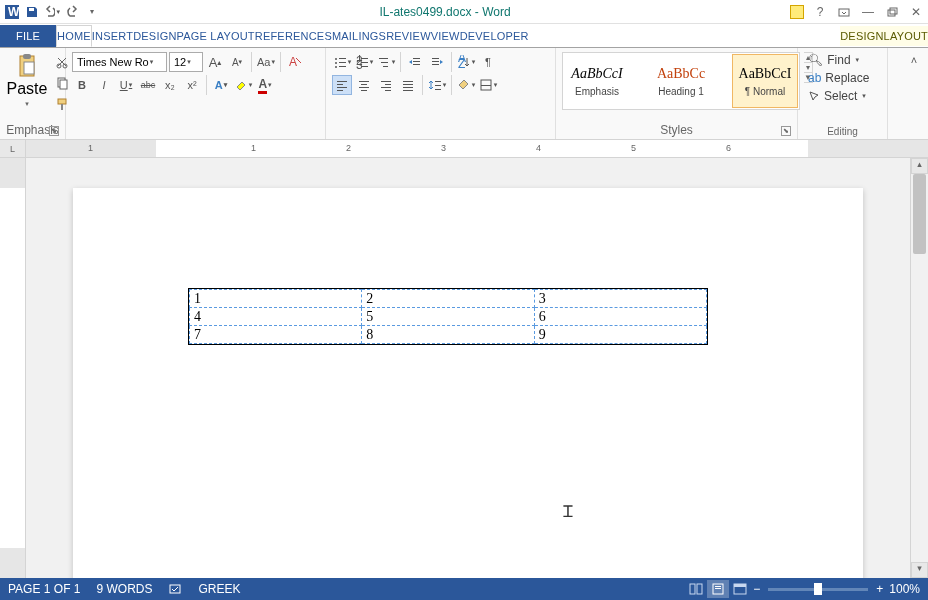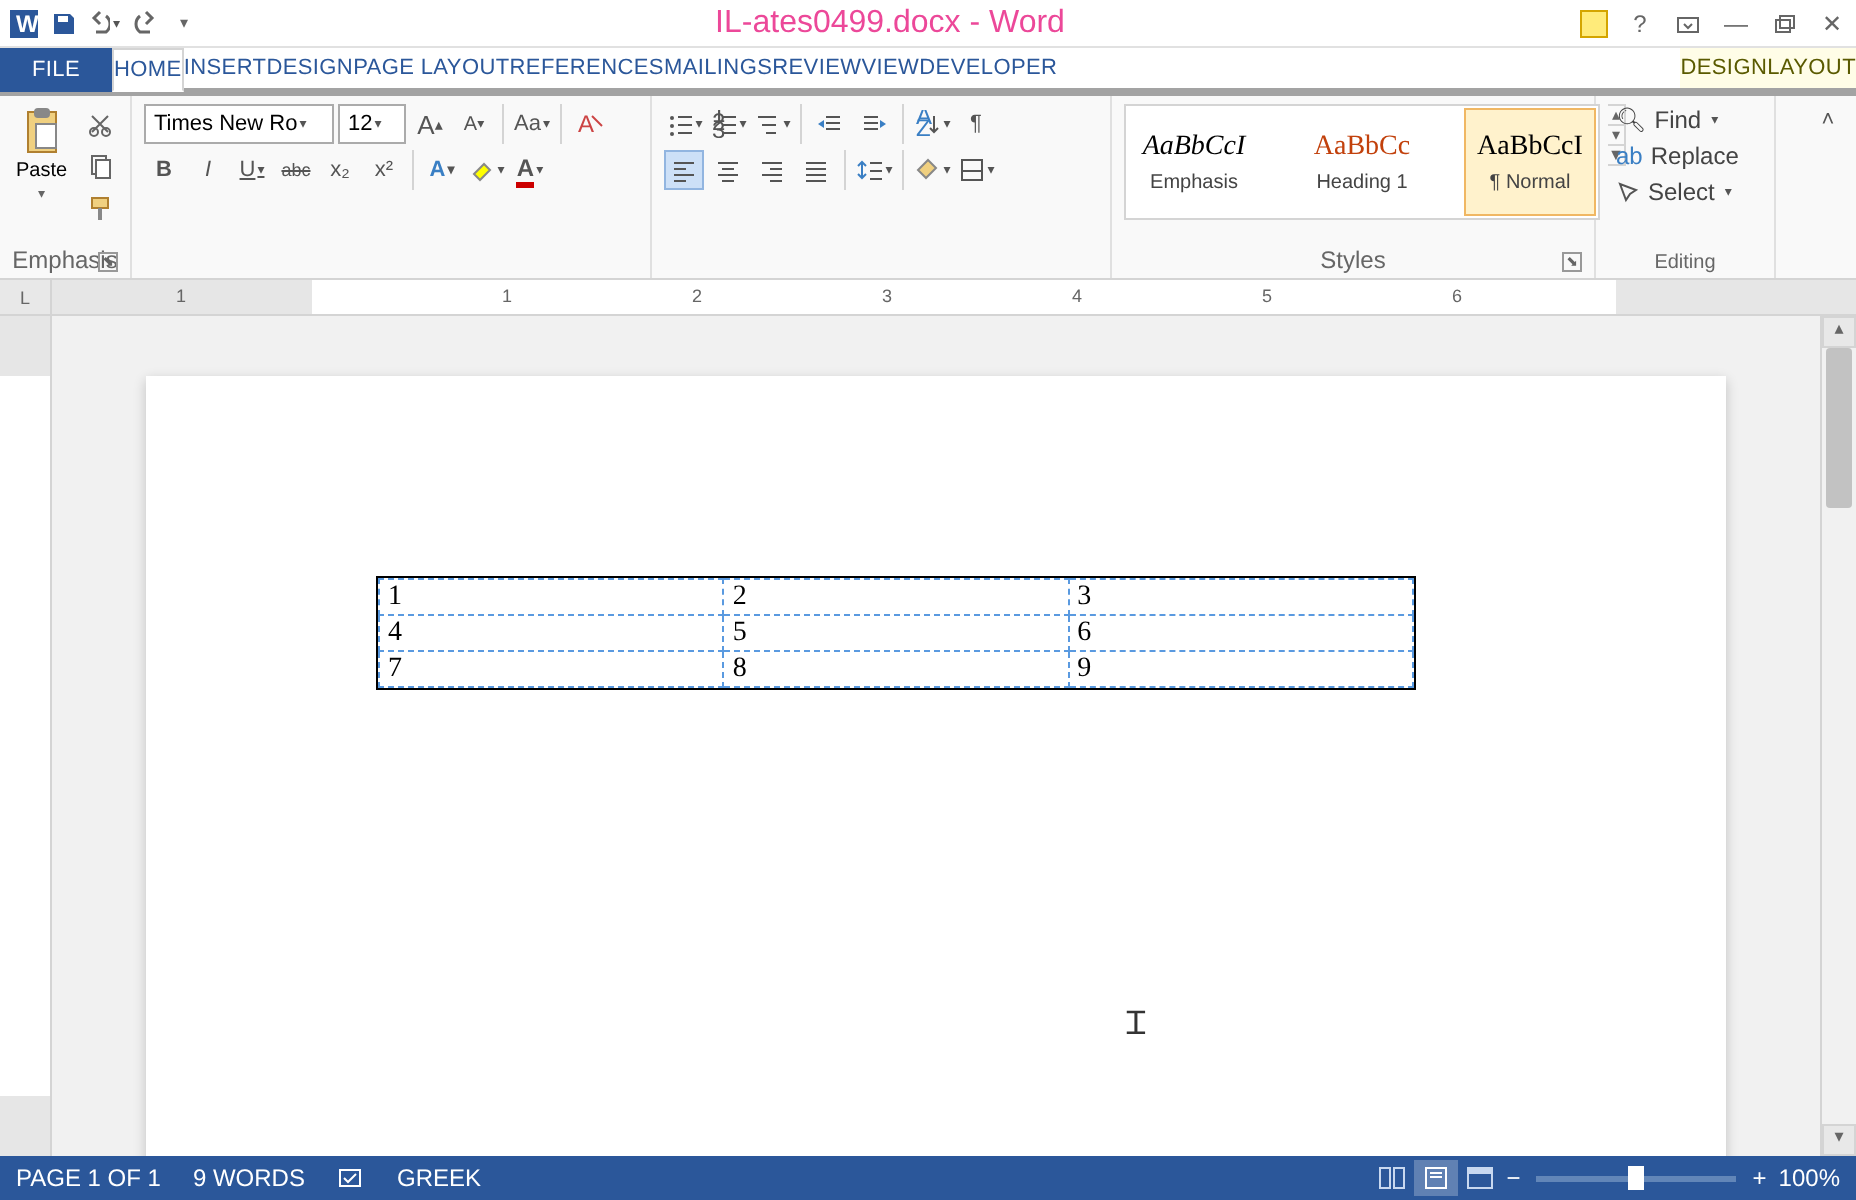--- a/index.html
+++ b/index.html
@@ -2,26 +2,26 @@
 <html><head>
 <meta charset="utf-8">
 <style>
 * { margin: 0; padding: 0; box-sizing: border-box; font-family: "Segoe UI", Tahoma, sans-serif; font-size: 12px; }
 body { width: 928px; height: 600px; background: #fff; overflow: hidden; position: relative; }
 
 
 .titlebar { height: 24px; background: #fff; display: flex; align-items: center; padding: 0 4px; border-bottom: 1px solid #e1e1e1; }
 .titlebar .qat { display: flex; gap: 4px; align-items: center; }
 .qat-icon { width: 16px; height: 16px; display: flex; align-items: center; justify-content: center; color: #2b579a; }
-.title-center { flex: 1; text-align: center; font-size: 16px; color: #ec4899; }
+.title-center { flex: 1; text-align: center; font-size: 12px; color: #0f766e; }
 .title-right { display: flex; gap: 8px; align-items: center; }
 .win-btn { width: 16px; height: 16px; display: flex; align-items: center; justify-content: center; color: #666; cursor: pointer; }
 
 
-.tabstrip { height: 24px; background: #fff; display: flex; align-items: flex-start; border-bottom: 4px solid #a3a3a3; }
+.tabstrip { height: 24px; background: #fff; display: flex; align-items: center; border-bottom: 1px solid #a3a3a3; }
 .tab { padding: 4px 0; font-size: 11px; color: #2b579a; cursor: pointer; text-transform: uppercase; letter-spacing: 0.2px; }
 .tab.file { background: #2b579a; color: #fff; padding: 5px 16px; }
 .tab.active { border: 1px solid #d4d4d4; border-bottom: 1px solid #fff; margin-bottom: -1px; background: #fff; color: #2b579a; font-weight: normal; }
 .tab.tools { color: #5a5a00; background: #fffde7; }
 
 
 .ribbon { height: 92px; background: #f9f9f9; border-bottom: 1px solid #d4d4d4; display: flex; }
 .group { border-right: 1px solid #e0e0e0; padding: 4px 6px 2px; display: flex; flex-direction: column; position: relative; }
 .group-body { flex: 1; display: flex; align-items: flex-start; gap: 4px; }
 .group-label { text-align: center; font-size: 10px; color: #666; padding-top: 2px; position: relative; }
@@ -156,21 +156,21 @@
   <div class="group" style="width:66px">
     <div class="group-body">
       <div class="big-btn">
         <span class="ic">
             <svg width="24" height="28">
               <rect x="5" y="4" width="14" height="20" fill="#f0d080" stroke="#b08030"></rect>
               <rect x="8" y="2" width="8" height="5" rx="2" fill="#888"></rect>
               <rect x="9" y="10" width="10" height="12" fill="#fff" stroke="#888"></rect>
             </svg>
           </span>
-        <span style="font-size:10px">Paste</span>
+        <span style="font-size:16px">Paste</span>
         <span style="font-size:7px;color:#666">▾</span>
       </div>
       <div style="display:flex;flex-direction:column;gap:1px">
         <span class="sbtn">
             <svg width="14" height="14">
               <path d="M3 3l8 8M11 3l-8 8" stroke="#666"></path>
               <circle cx="4" cy="11" r="2" fill="none" stroke="#666"></circle>
               <circle cx="10" cy="11" r="2" fill="none" stroke="#666"></circle>
             </svg>
           </span>

